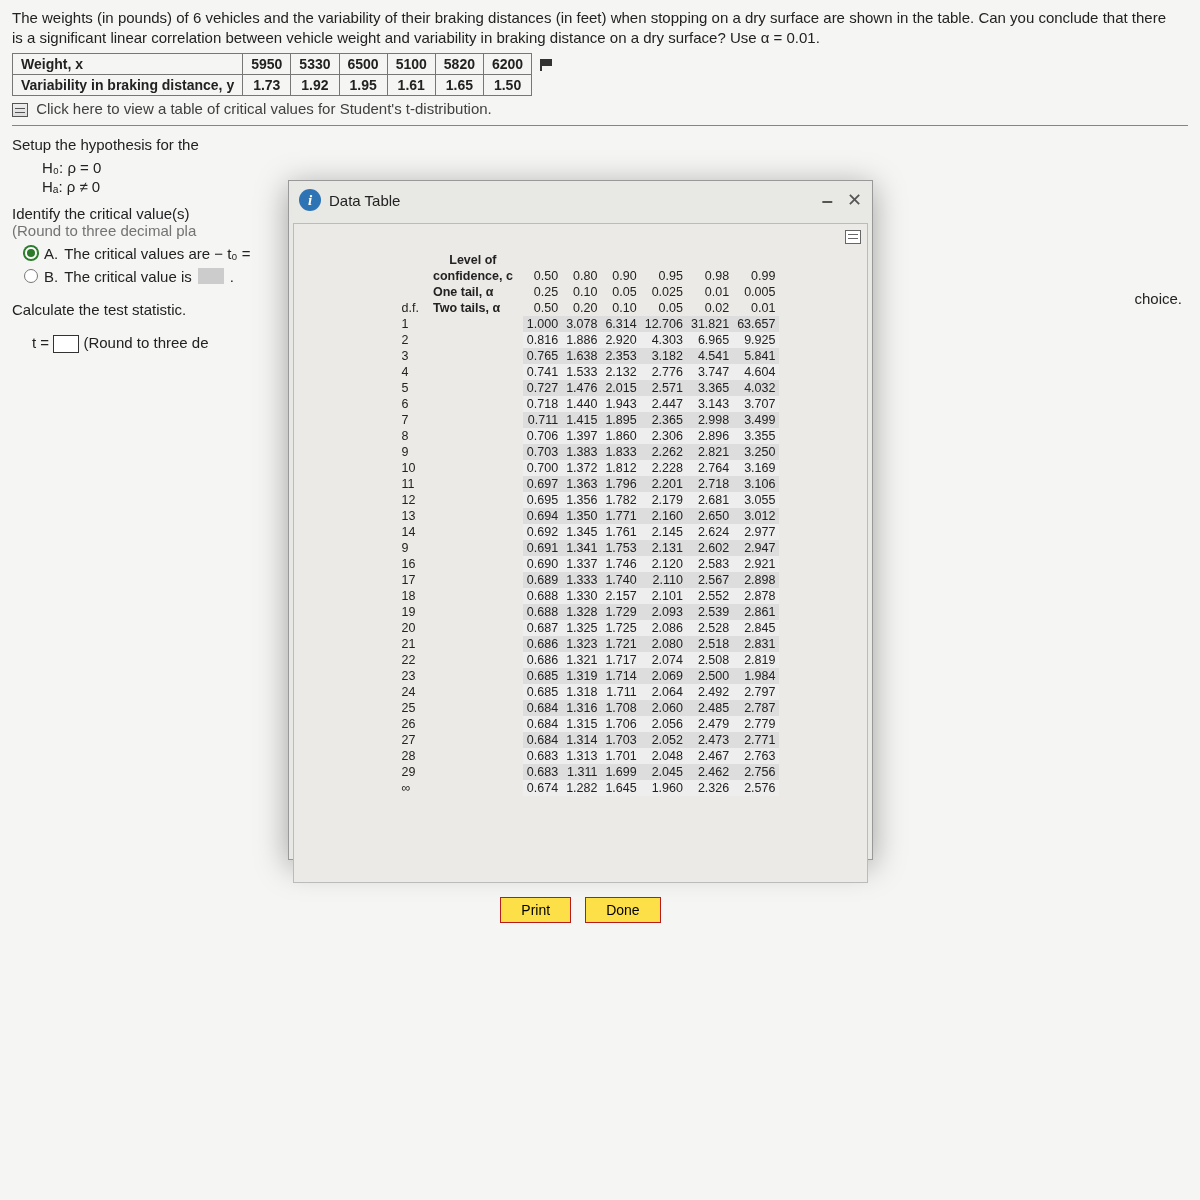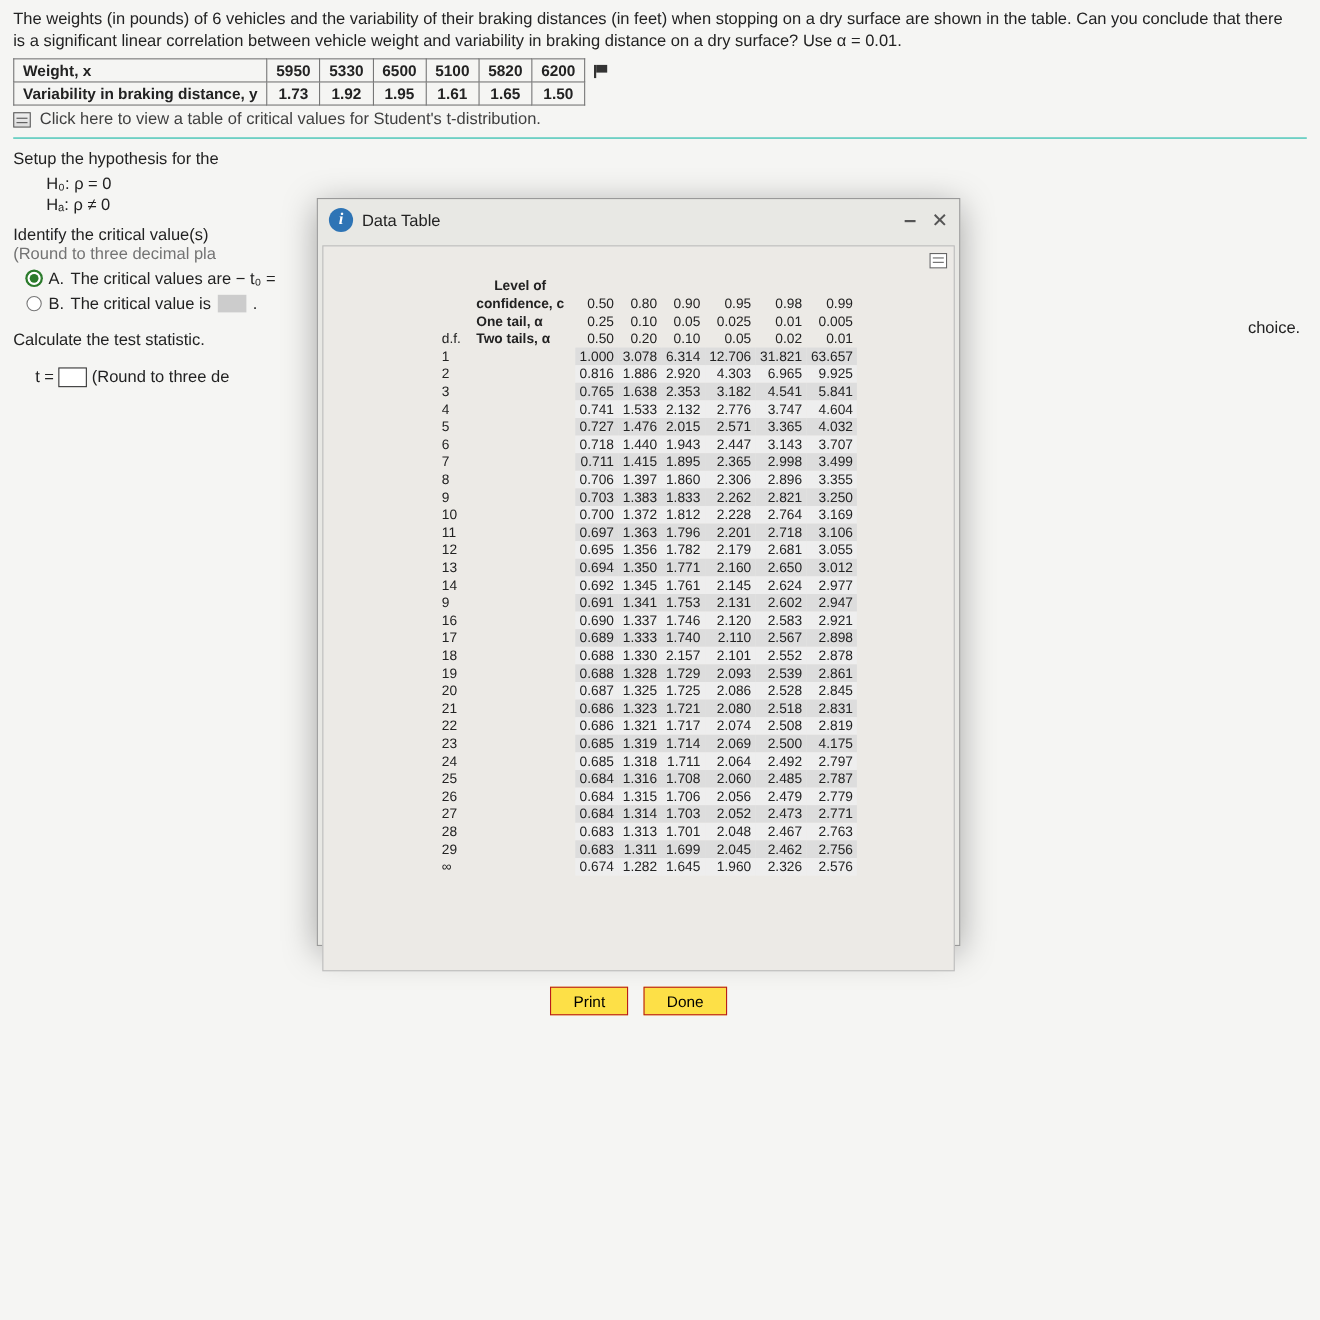--- a/index.html
+++ b/index.html
@@ -471,21 +471,21 @@
             <td>2.508</td>
             <td>2.819</td>
           </tr>
           <tr>
             <td colspan="2">23</td>
             <td>0.685</td>
             <td>1.319</td>
             <td>1.714</td>
             <td>2.069</td>
             <td>2.500</td>
-            <td>4.175</td>
+            <td>1.984</td>
           </tr>
           <tr>
             <td colspan="2">24</td>
             <td>0.685</td>
             <td>1.318</td>
             <td>1.711</td>
             <td>2.064</td>
             <td>2.492</td>
             <td>2.797</td>
           </tr>

